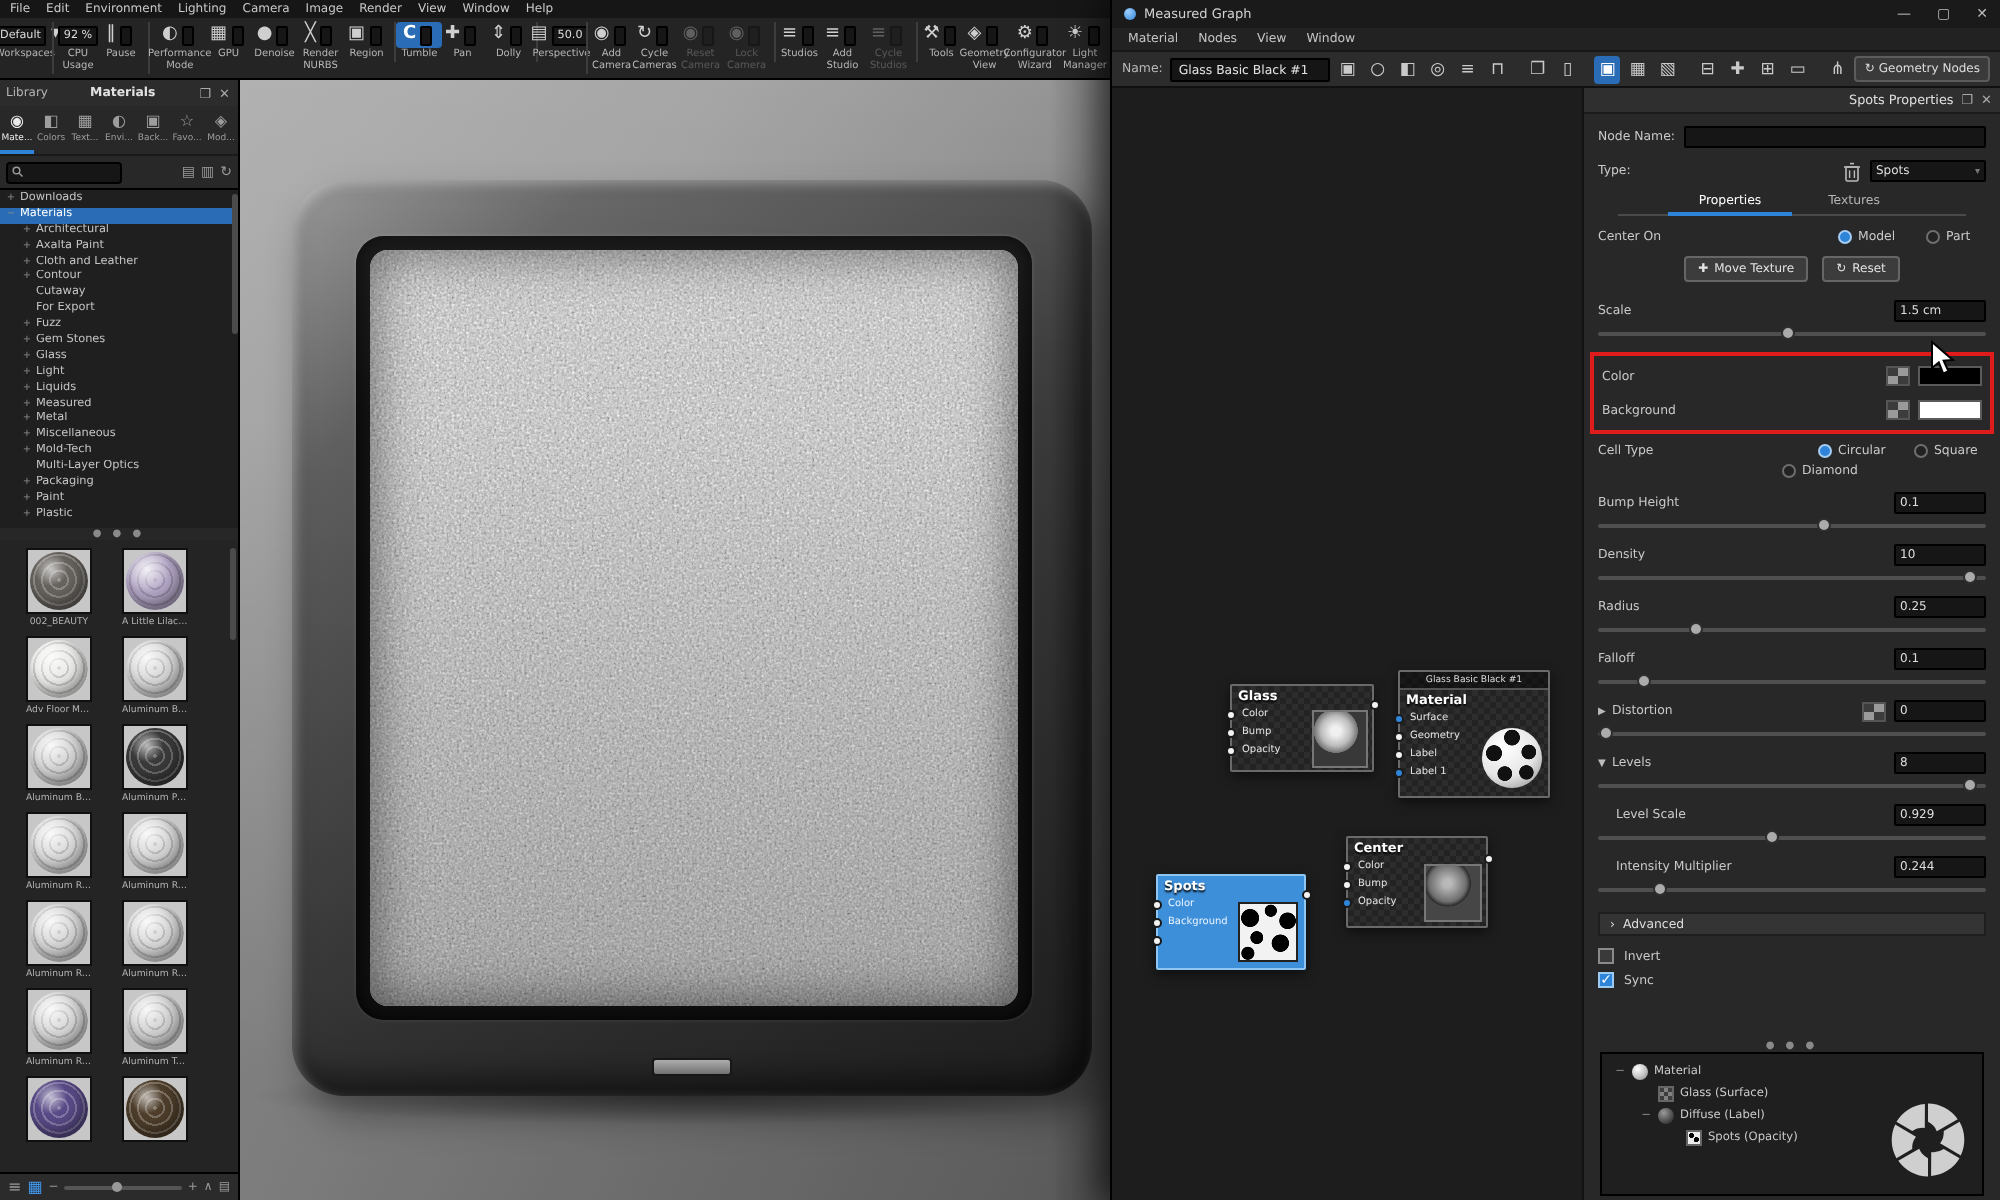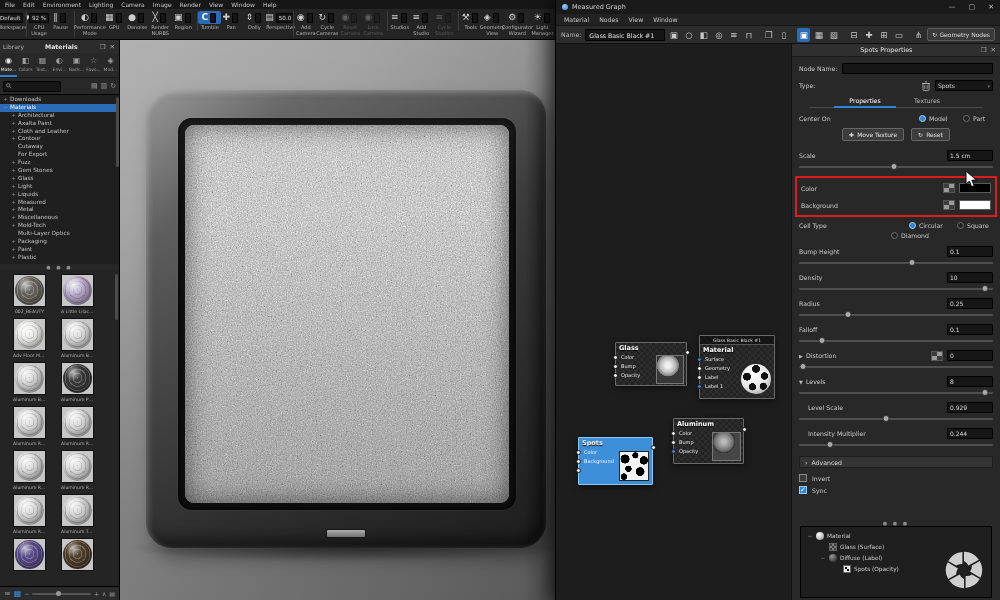--- a/index.html
+++ b/index.html
@@ -154,21 +154,21 @@
                  radial-gradient(circle at 85% 30%,#000 0 13%,transparent 14%),
                  radial-gradient(circle at 30% 60%,#000 0 12%,transparent 13%),
                  radial-gradient(circle at 72% 70%,#000 0 15%,transparent 16%),
                  radial-gradient(circle at 14% 88%,#000 0 9%,transparent 10%),#f2f2f2}
 
   
   .props{position:absolute;left:235px;top:44px;right:0;bottom:0;background:#282828;
          border-left:1px solid #121212;display:flex;flex-direction:column;font-size:6.2px;color:#c9c9c9}
   .p-header{height:13px;display:flex;align-items:center;background:#2f2f2f;
             border-bottom:1px solid #1b1b1b;padding:0 4px;gap:4px;flex:none}
-  .p-title{flex:1;text-align:center;font-size:6.4px;color:#e0e0e0}
+  .p-title{flex:1;text-align:right;font-size:6.4px;color:#e0e0e0}
   .p-hic{font-size:6.5px;color:#aaa}
   .p-body{flex:1;padding:6px 7px 0;display:flex;flex-direction:column;min-height:0}
   .prow{display:flex;align-items:center;margin-bottom:6px;flex:none}
   .pspacer{flex:1}
   .pinput{height:11px;background:#161616;border:1px solid #000;border-radius:1px;color:#ddd;
           font-size:6px;line-height:10px;padding:0 2px}
   .pfield{width:46px}
   .pselect{width:58px;display:flex;align-items:center}
   .pselect .car{margin-left:auto;color:#777;font-size:5px}
   .ptabs{display:flex;justify-content:center;border-bottom:1px solid #4a4a4a;margin:0 10px 7px;flex:none}
@@ -857,21 +857,21 @@
 
             <div class="nport">
               <span class="ndot on"></span>
               <span>Label 1</span>
             </div>
           </div>
         <div class="nthumb"></div>
       </div>
 
       <div class="node diffuse">
-        <div class="ntitle">Aluminum</div>
+        <div class="ntitle">Center</div>
         <div>
 
             <div class="nport">
               <span class="ndot"></span>
               <span>Color</span>
             </div>
 
             <div class="nport">
               <span class="ndot"></span>
               <span>Bump</span>

